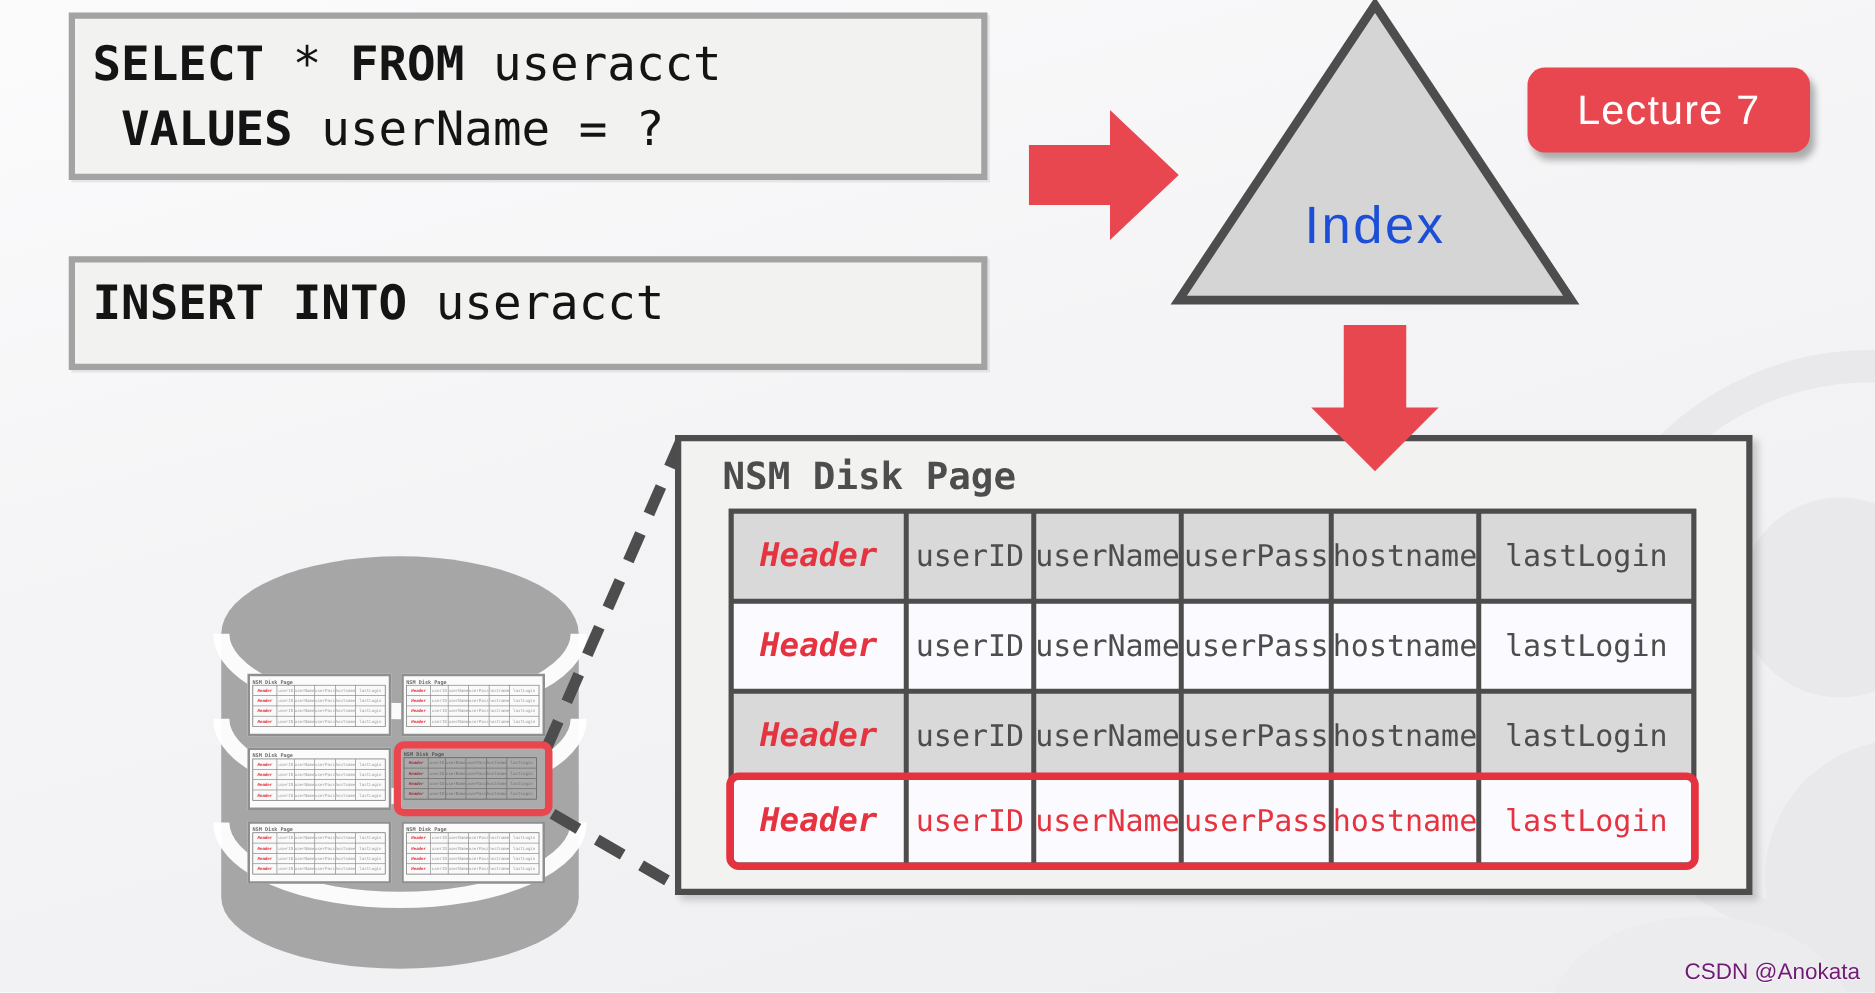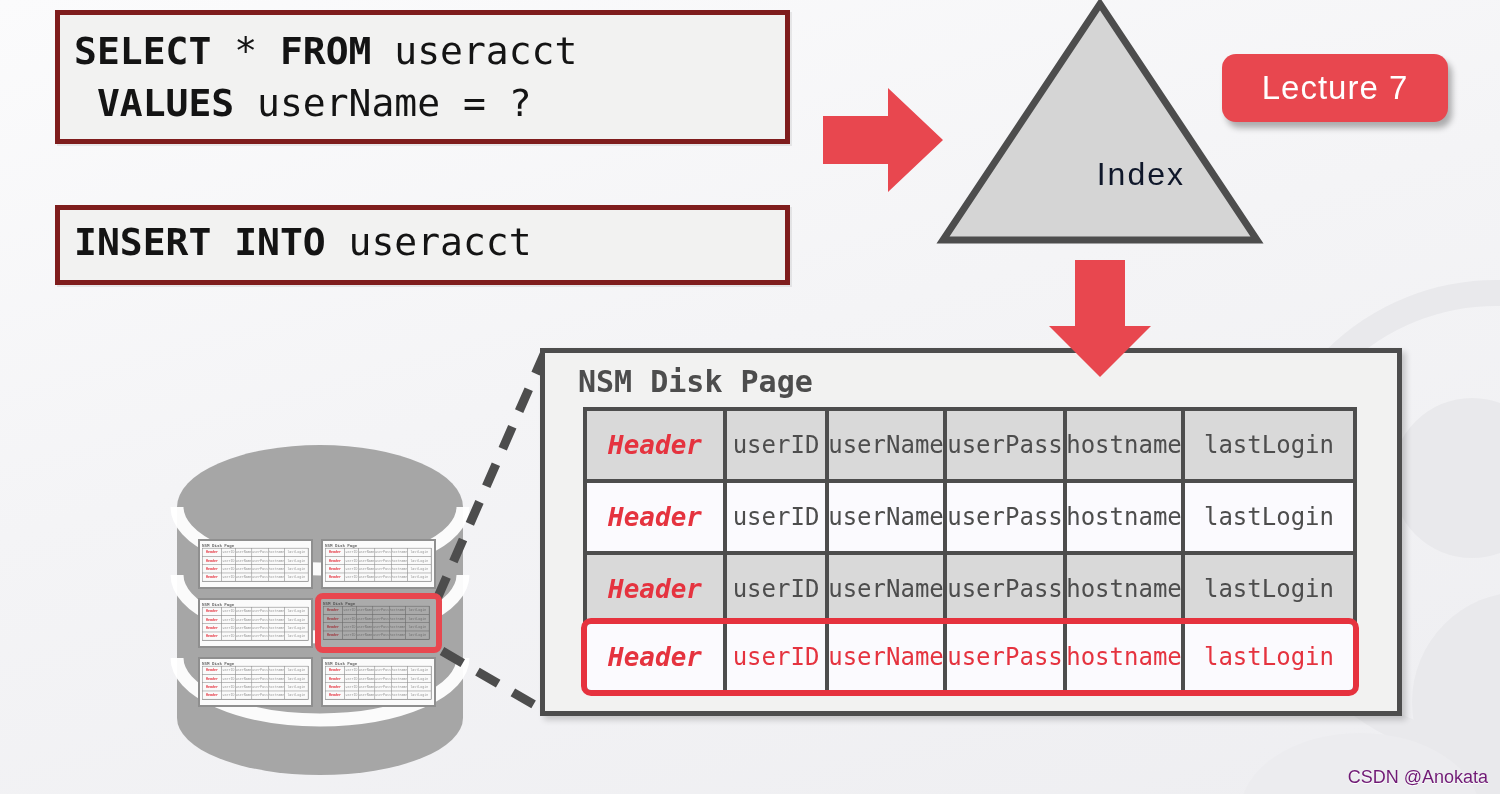--- a/index.html
+++ b/index.html
@@ -12,36 +12,36 @@
   
   .blob{position:absolute;z-index:0;}
   .blob-arc{left:1255px;top:280px;width:430px;height:430px;border:26px solid #e9e9ec;border-radius:50%;}
   .blob-c1{left:1392px;top:398px;width:160px;height:160px;background:#e9e9ec;border-radius:50%;}
   .blob-c2{left:1412px;top:592px;width:220px;height:220px;background:#e9e9ec;border-radius:50%;}
   .blob-c3{left:1240px;top:733px;width:240px;height:160px;background:#ececef;border-radius:50%;}
 
   
   .code-box{
     position:absolute;left:55px;width:735px;box-sizing:border-box;
-    background:#f2f2f1;border:5px solid #7f1d1d;
+    background:#f2f2f1;border:5px solid #a3a3a3;
     box-shadow:2px 2px 0 rgba(0,0,0,.07);
     padding:10px 14px;z-index:5;
     font-family:"DejaVu Sans Mono",monospace;font-size:38px;line-height:52px;color:#141414;
   }
   .code-line{white-space:pre;}
   .kw{font-weight:800;}
 
   
   .arrow{position:absolute;z-index:5;}
 
   
   .triangle-wrap{position:absolute;left:935px;top:0;width:330px;height:247px;z-index:1;}
   .index-label{
-    position:absolute;left:1015px;top:156px;width:170px;text-align:right;z-index:2;
-    font-size:32px;font-weight:300;color:#0f172a;letter-spacing:2px;
+    position:absolute;left:1015px;top:156px;width:170px;text-align:center;z-index:2;
+    font-size:42px;font-weight:300;color:#1d4ed8;letter-spacing:2px;
   }
 
   
   .lecture-badge{
     position:absolute;left:1222px;top:54px;width:226px;height:68px;z-index:5;
     background:#e8474f;border-radius:14px;box-shadow:4px 6px 6px rgba(0,0,0,.3);
     display:flex;align-items:center;justify-content:center;
     color:#ffffff;font-size:33px;font-weight:300;letter-spacing:1px;
   }
 
@@ -117,21 +117,21 @@
 <div class="blob blob-arc"></div>
 <div class="blob blob-c1"></div>
 <div class="blob blob-c2"></div>
 <div class="blob blob-c3"></div>
 
 <div class="code-box" style="top:10px;">
   <div class="code-line"><span class="kw">SELECT</span><span> * </span><span class="kw">FROM</span><span> useracct</span></div>
   <div class="code-line"><span class="kw"> VALUES</span><span> userName = ?</span></div>
 </div>
 
-<div class="code-box" style="top:205px;padding-top:6px;padding-bottom:12px;">
+<div class="code-box" style="top:205px;padding-top:6px;padding-bottom:23px;">
   <div class="code-line"><span class="kw">INSERT INTO</span><span> useracct</span></div>
 </div>
 
 <svg class="arrow" style="left:823px;top:88px;" width="125" height="110" viewBox="0 0 125 110">
   <polygon points="0,28 65,28 65,0 120,52 65,104 65,76 0,76" fill="#e8474f"></polygon>
 </svg>
 
 <svg class="triangle-wrap" viewBox="0 0 330 247">
   <polygon points="165,4 8,240 322,240" fill="#d5d5d5" stroke="#4d4d4d" stroke-width="7"></polygon>
 </svg>

